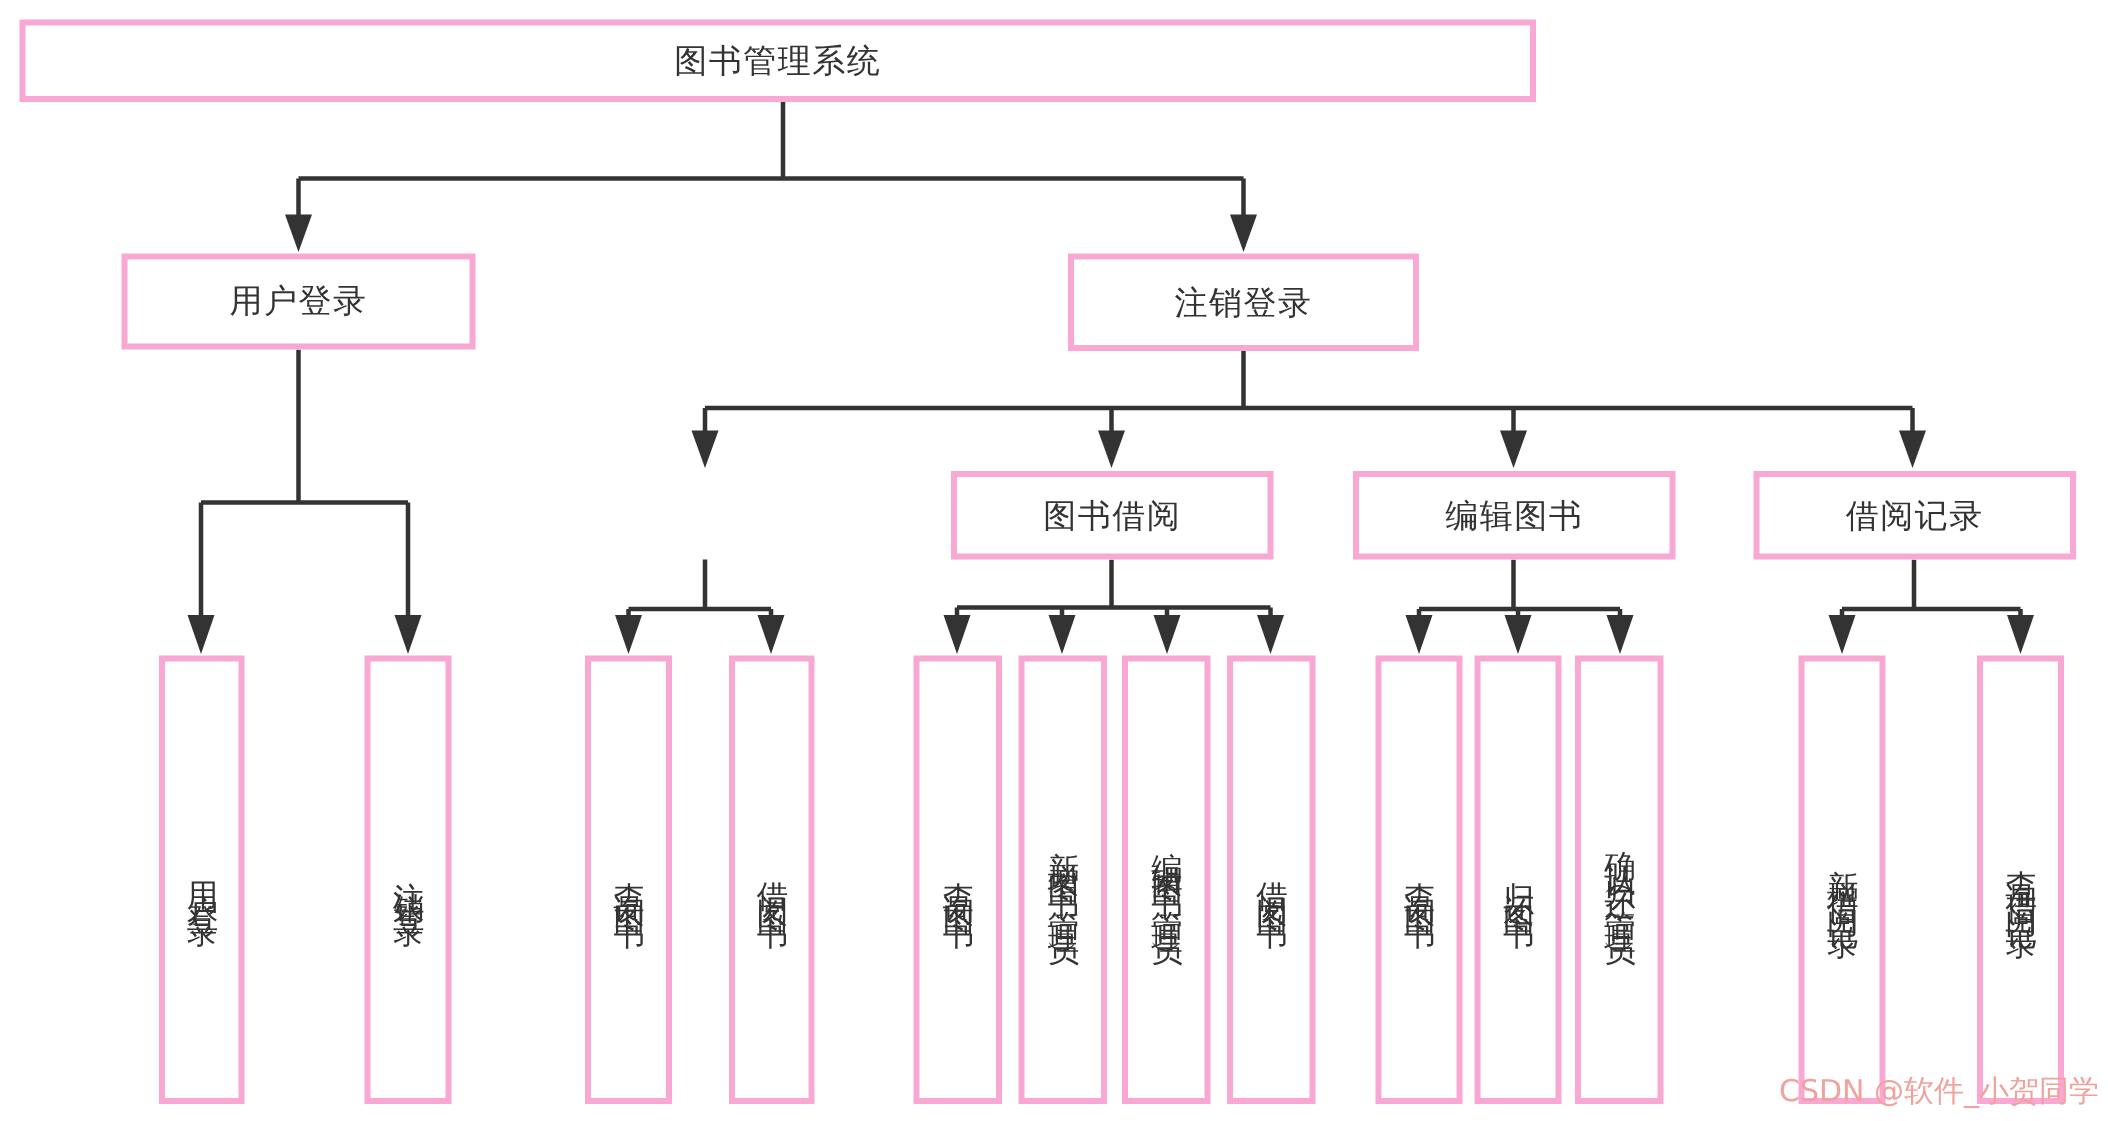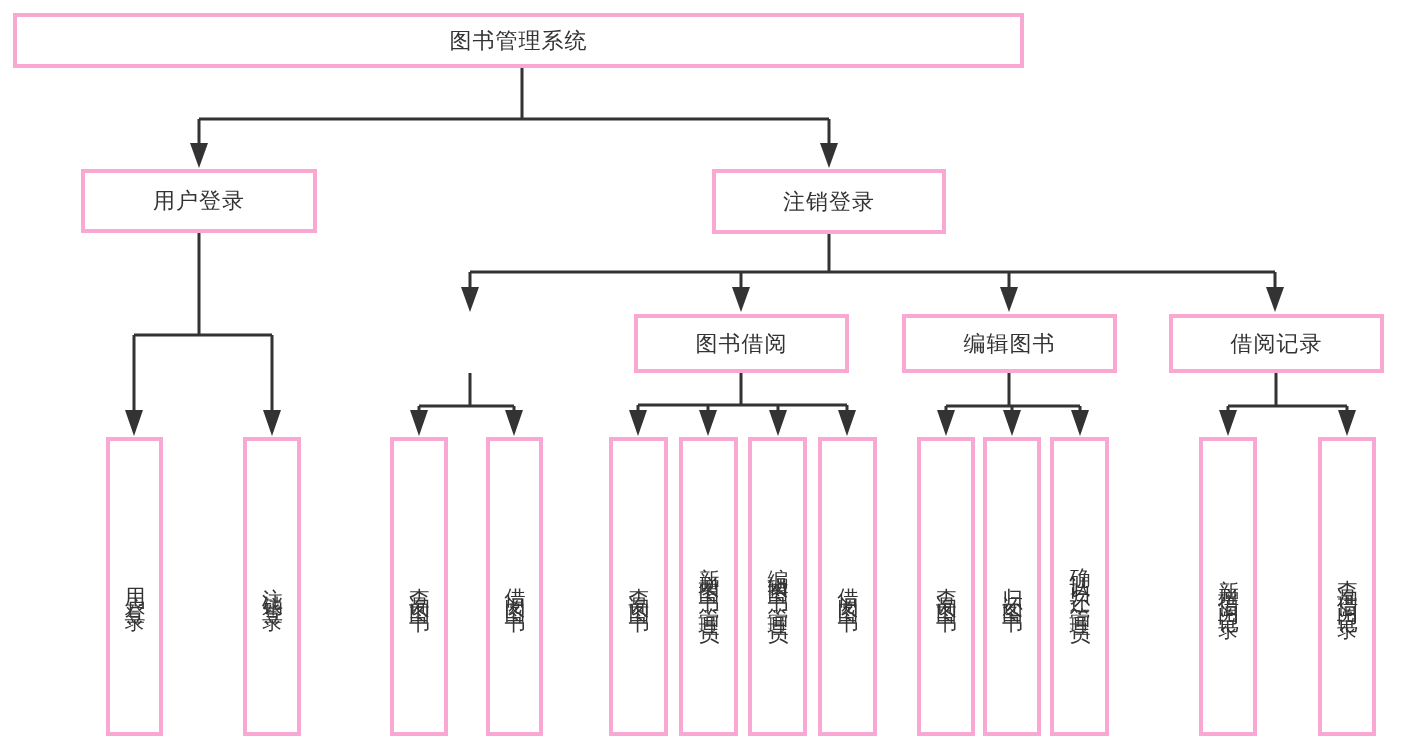--- a/index.html
+++ b/index.html
@@ -157,14 +157,15 @@
     <span>确认归还（管理员）</span>
   </div>
 
   <div class="node leaf" style="left:1199px; top:437px; width:58px; height:299px;">
     <span>新增借阅记录</span>
   </div>
   <div class="node leaf" style="left:1318px; top:437px; width:58px; height:299px;">
     <span>查询借阅记录</span>
   </div>
 
+  <div class="watermark">CSDN @软件_小贺同学</div>
 
 </div>
 
 </body></html>

